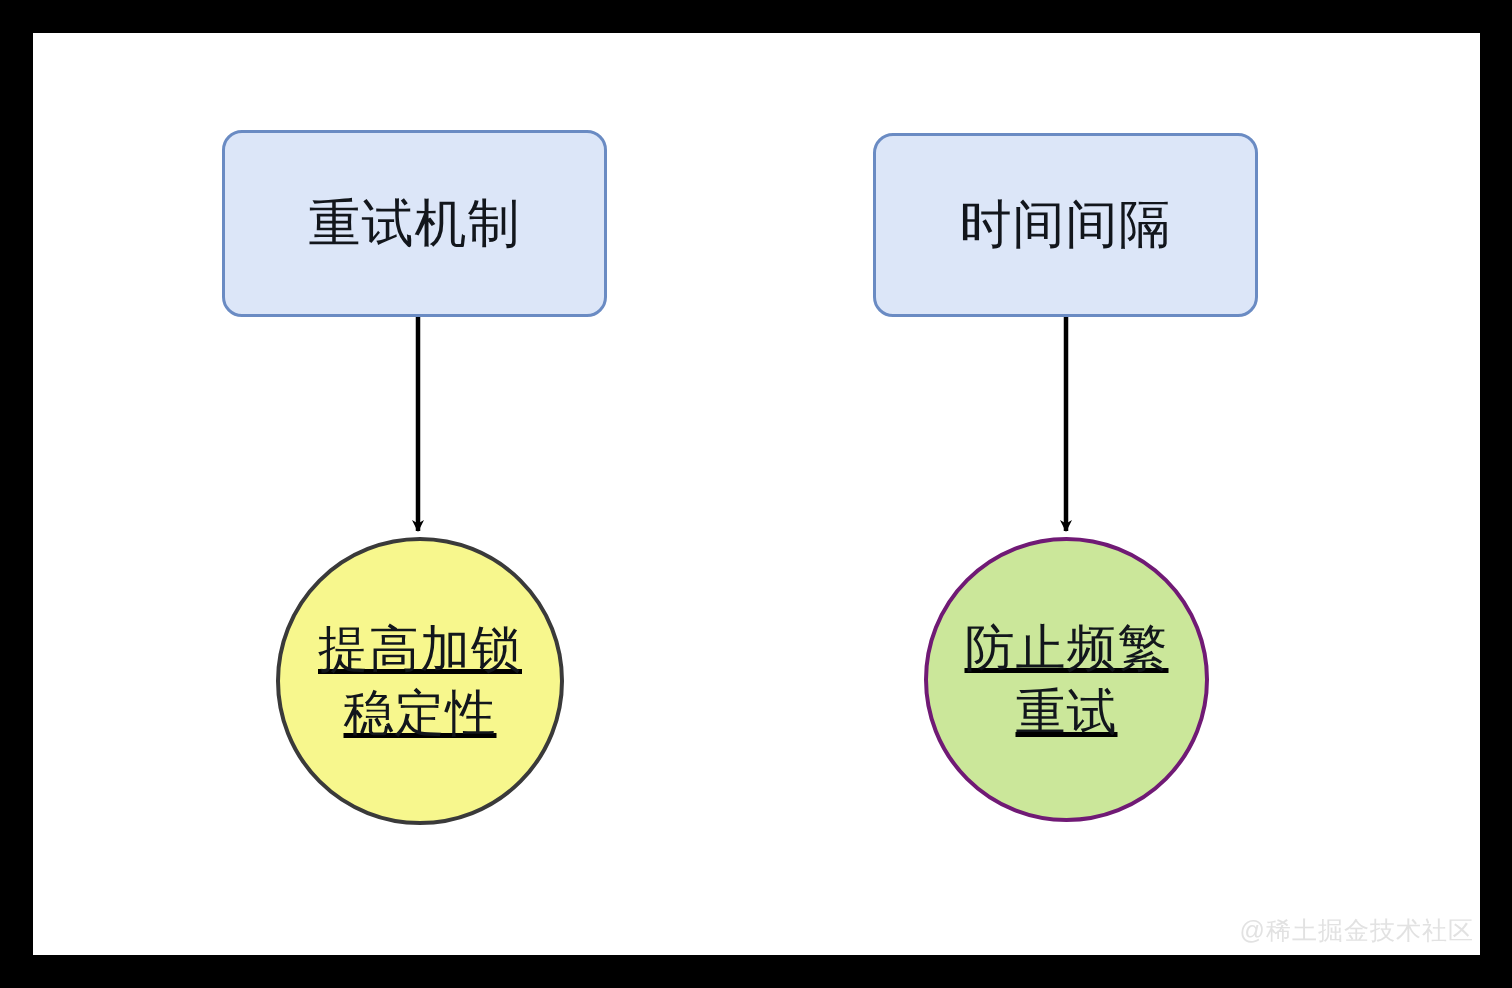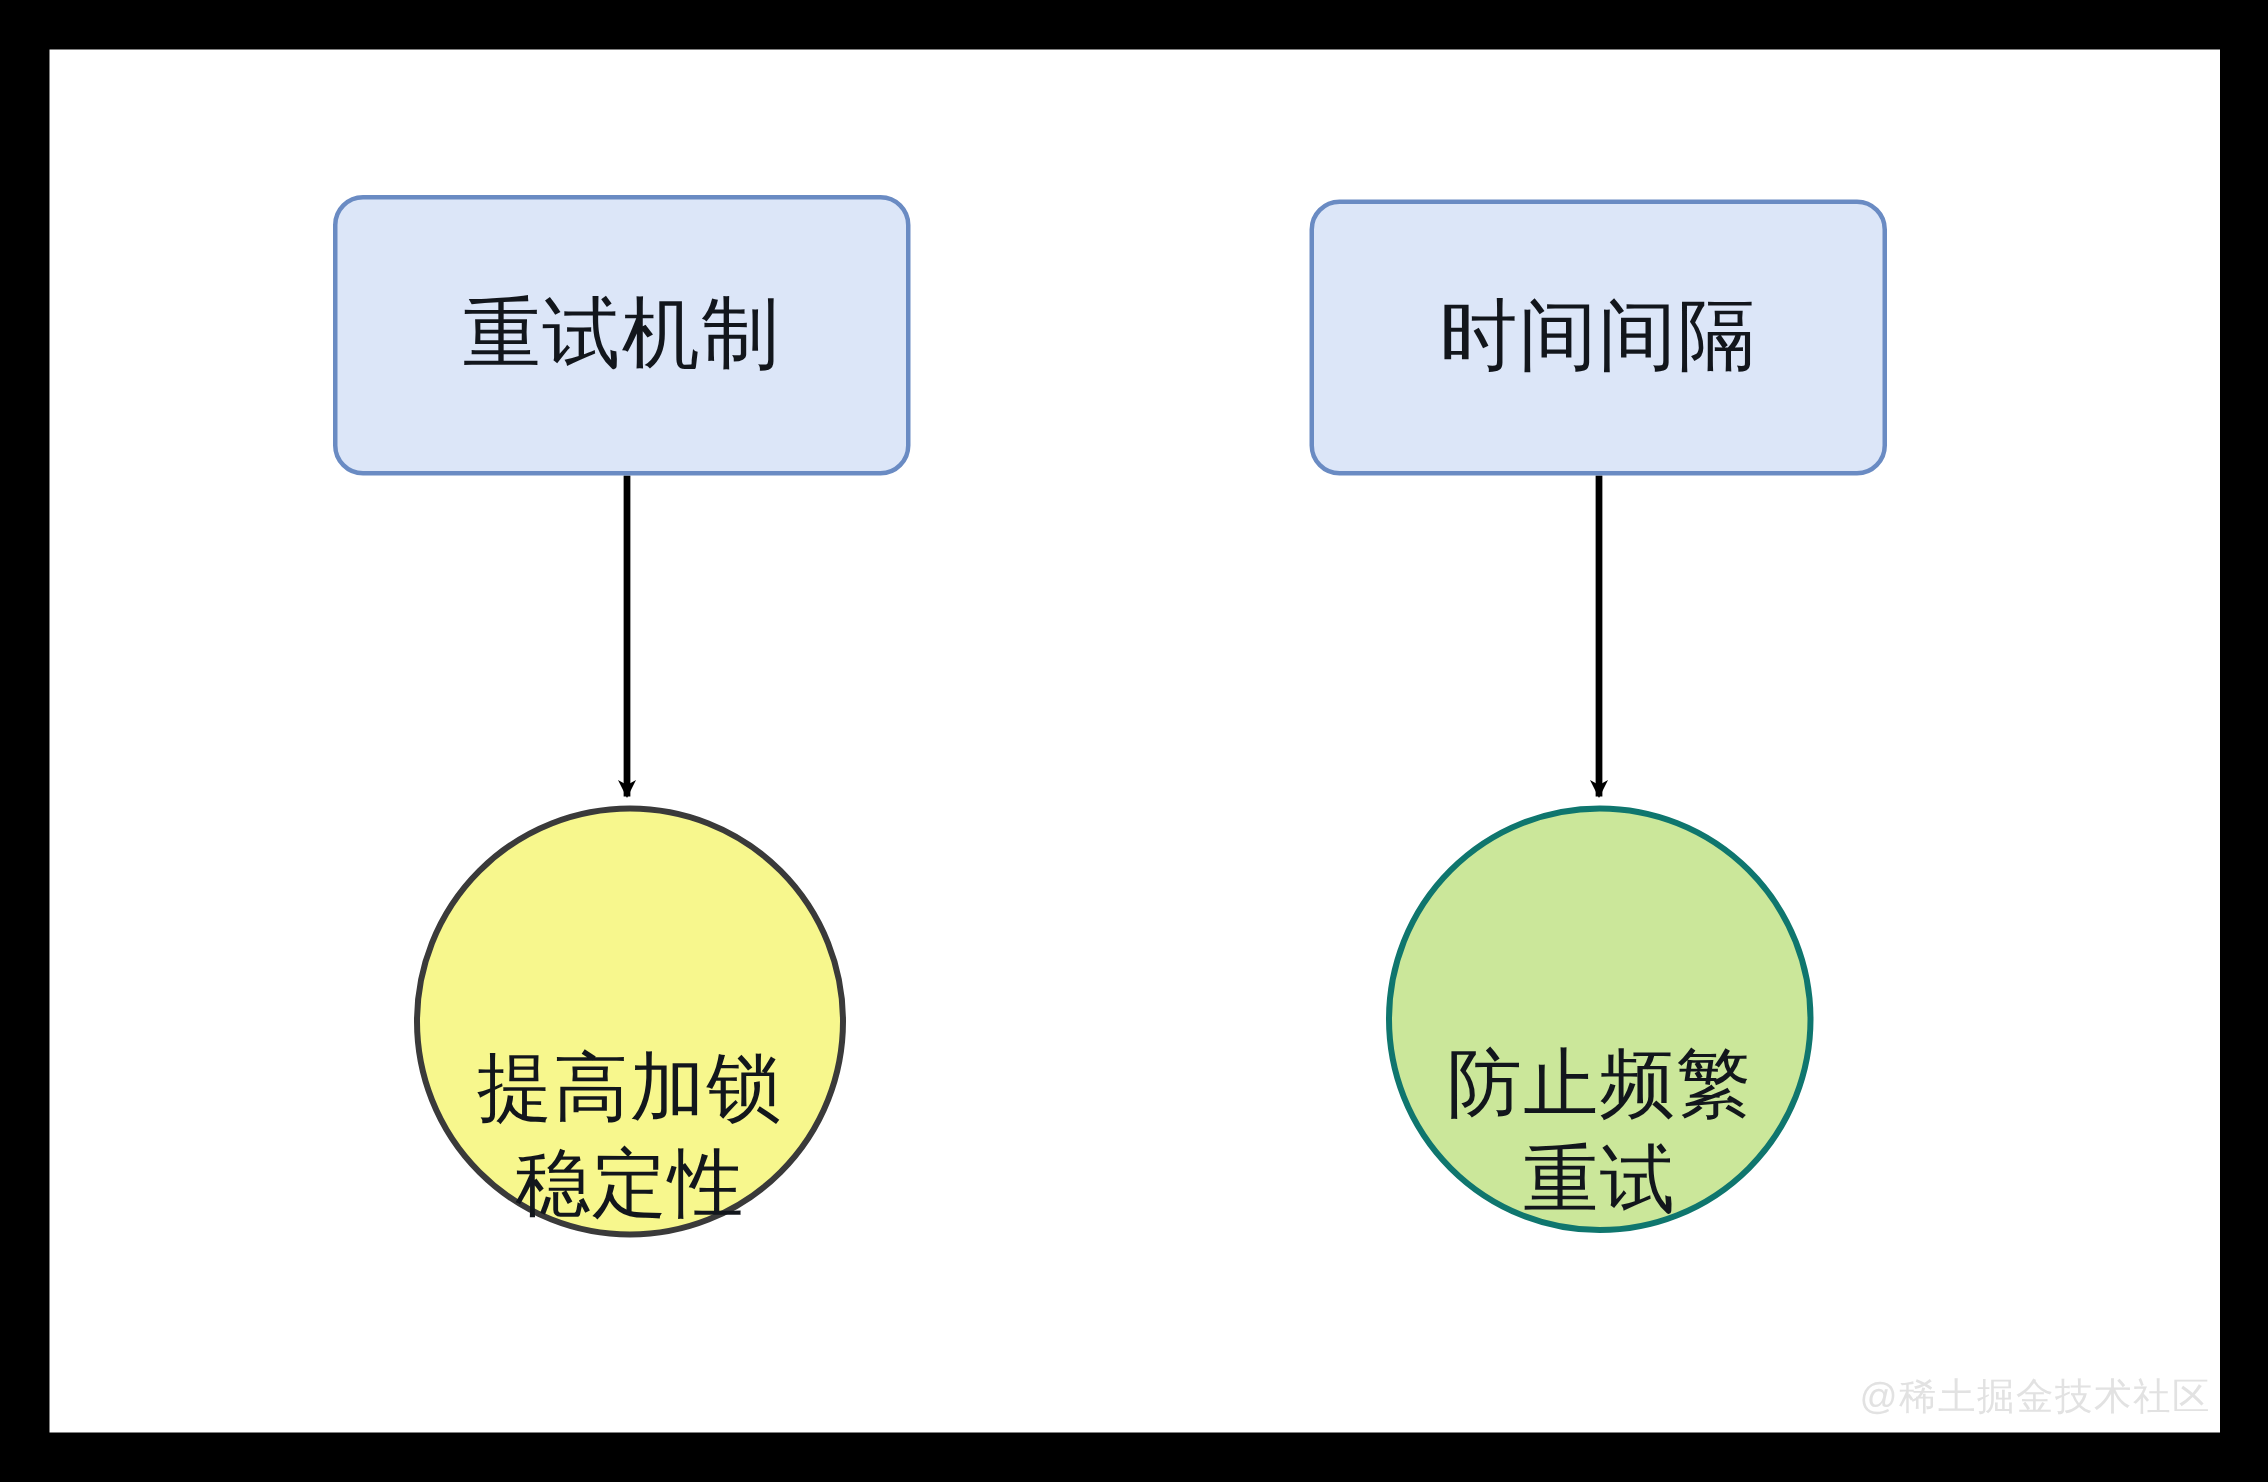--- a/index.html
+++ b/index.html
@@ -42,23 +42,24 @@
     line-height: 1.18;
     color: #12161c;
     letter-spacing: 1px;
     font-weight: 400;
   }
   .node-circle {
     position: absolute;
     box-sizing: border-box;
     border-radius: 50%;
     display: flex;
-    align-items: flex-end;
+    align-items: center;
     justify-content: center;
     text-align: center;
+    text-decoration: underline;
   }
   .node-circle .node-label {
     font-size: 50px;
     line-height: 1.28;
     color: #12161c;
     letter-spacing: 1px;
     font-weight: 400;
     white-space: pre-line;
   }
   .edge-layer {
@@ -108,21 +109,21 @@
 
     <div class="node-box" style="left:189px; top:97px; width:385px; height:187px; background:#dce6f8; border:3px solid #6a8bc3;">
       <span class="node-label">重试机制</span>
     </div>
 
     <div class="node-circle" style="left:243px; top:504px; width:288px; height:288px; background:#f7f78d; border:4px solid #3a3a3a;">
       <span class="node-label">提高加锁
 稳定性</span>
     </div>
 
-    <div class="node-circle" style="left:891px; top:504px; width:285px; height:285px; background:#cbe79a; border:4px solid #0f766e;">
+    <div class="node-circle" style="left:891px; top:504px; width:285px; height:285px; background:#cbe79a; border:4px solid #701a75;">
       <span class="node-label">防止频繁
 重试</span>
     </div>
 
     <div class="watermark">@稀土掘金技术社区</div>
 
   </div>
 </div>
 
 </body></html>

